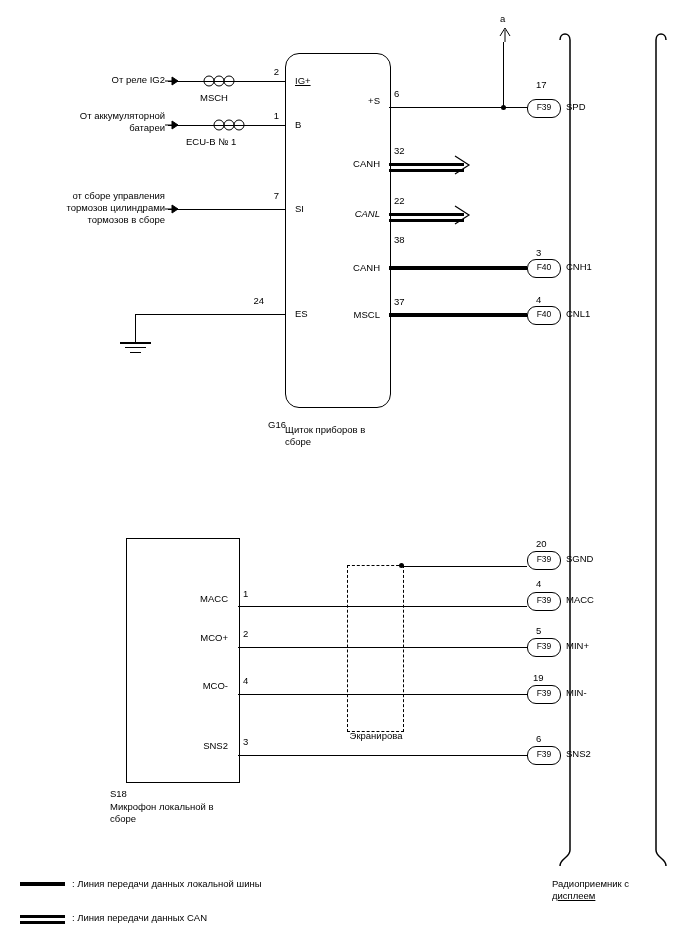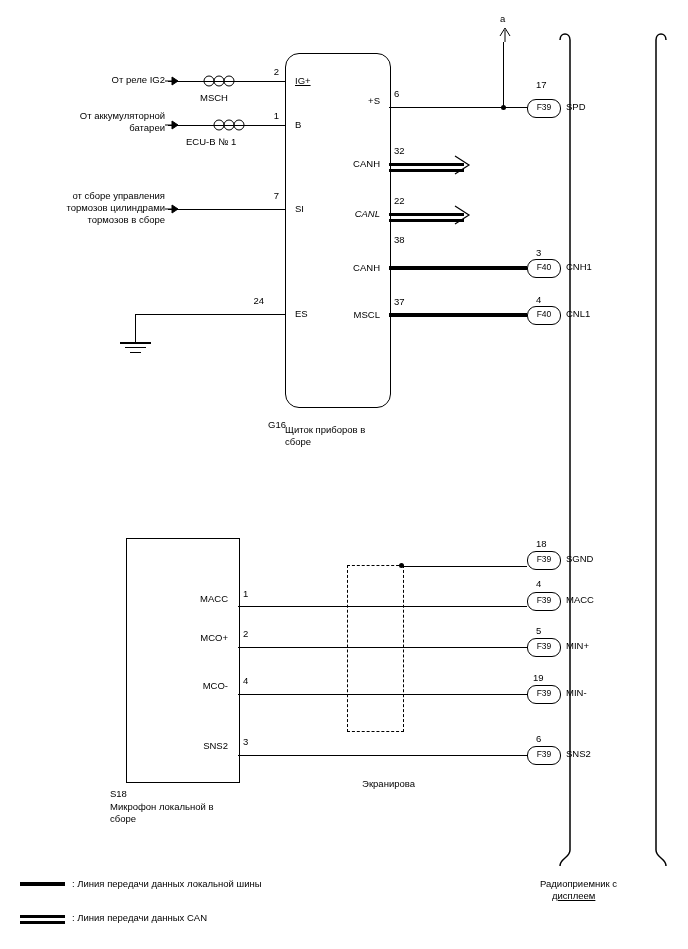--- a/index.html
+++ b/index.html
@@ -1,20 +1,20 @@
 <!DOCTYPE html>
 <html><head>
 <meta charset="utf-8">
 <style>
   html,body{margin:0;padding:0;background:#ffffff;}
   body{width:688px;height:949px;position:relative;font-family:"Liberation Sans",sans-serif;color:#000;}
   #root{position:absolute;left:0;top:0;width:688px;height:949px;}
   .lbl{position:absolute;font-size:9.5px;line-height:12px;color:#000;white-space:pre;}
   .lbl.r{text-align:right;}
-  .lbl.c{text-align:right;margin-top:48px;}
+  .lbl.c{text-align:center;}
   .ln{position:absolute;background:#000;}
   .hln{height:1px;}
   .vln{width:1px;}
   .thick{height:3px;background:#000;}
   .ecu{position:absolute;border:1.5px solid #000;border-radius:14px;background:#fff;}
   .box{position:absolute;border:1.5px solid #000;background:#fff;}
   .conn{position:absolute;border:1.2px solid #000;border-radius:9px;background:#fff;
         font-size:8.5px;text-align:center;line-height:15px;}
   .dot{position:absolute;width:5px;height:5px;background:#000;border-radius:50%;}
   .shield{position:absolute;border:1px dashed #000;}
@@ -117,36 +117,36 @@
 
   <div class="lbl" style="left:268px;top:411px;margin-top:8px;">G16</div>
   <div class="lbl" style="left:285px;top:424px;">Щиток приборов в</div>
   <div class="lbl" style="left:285px;top:436px;">сборе</div>
 
   <svg style="left:556px;top:30px;width:120px;height:850px;">
     <path d="M4,10 C4,2 14,2 14,10 L14,820 C14,828 4,828 4,836" stroke="#000" stroke-width="1.5" fill="none"></path>
     <path d="M110,10 C110,2 100,2 100,10 L100,820 C100,828 110,828 110,836" stroke="#000" stroke-width="1.5" fill="none"></path>
   </svg>
 
-  <div class="lbl" style="left:540px;top:878px;">Радиоприемник с</div>
+  <div class="lbl" style="left:552px;top:878px;">Радиоприемник с</div>
   <div class="lbl" style="left:552px;top:890px;text-decoration:underline;">дисплеем</div>
 
   <div class="lbl" style="left:536px;top:79px;">17</div>
   <div class="conn" style="left:527px;top:99px;width:32px;height:17px;">F39</div>
   <div class="lbl" style="left:566px;top:101px;">SPD</div>
 
   <div class="lbl" style="left:536px;top:247px;">3</div>
   <div class="conn" style="left:527px;top:259px;width:32px;height:17px;">F40</div>
   <div class="lbl" style="left:566px;top:261px;">CNH1</div>
 
   <div class="lbl" style="left:536px;top:294px;">4</div>
   <div class="conn" style="left:527px;top:306px;width:32px;height:17px;">F40</div>
   <div class="lbl" style="left:566px;top:308px;">CNL1</div>
 
-  <div class="lbl" style="left:536px;top:538px;">18</div>
+  <div class="lbl" style="left:536px;top:538px;">20</div>
   <div class="conn" style="left:527px;top:551px;width:32px;height:17px;">F39</div>
   <div class="lbl" style="left:566px;top:553px;">SGND</div>
 
   <div class="lbl" style="left:536px;top:578px;">4</div>
   <div class="conn" style="left:527px;top:592px;width:32px;height:17px;">F39</div>
   <div class="lbl" style="left:566px;top:594px;">MACC</div>
 
   <div class="lbl" style="left:536px;top:625px;">5</div>
   <div class="conn" style="left:527px;top:638px;width:32px;height:17px;">F39</div>
   <div class="lbl" style="left:566px;top:640px;">MIN+</div>

